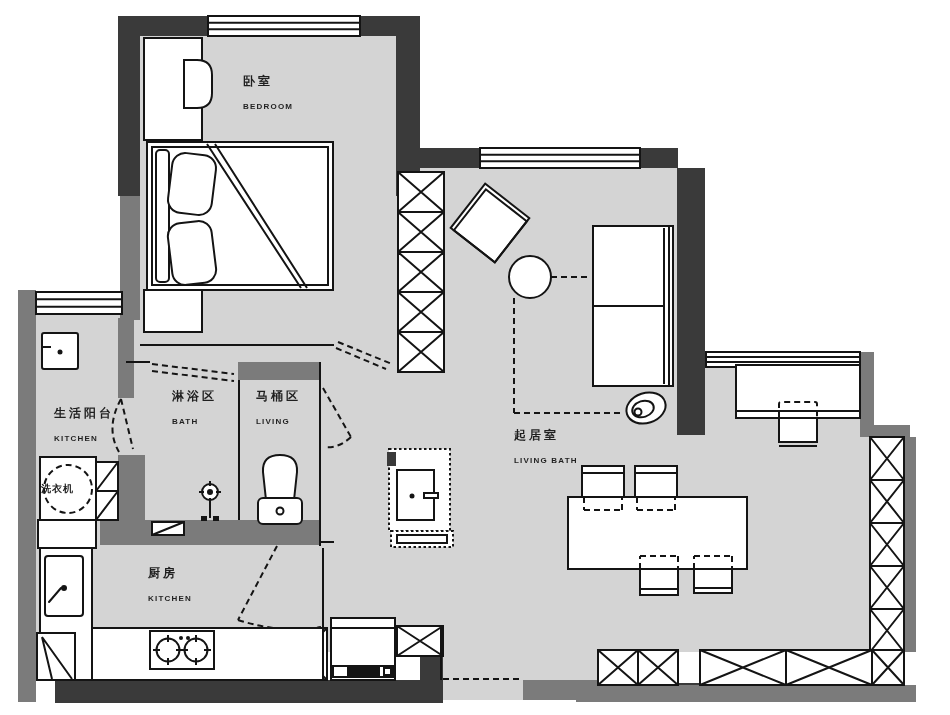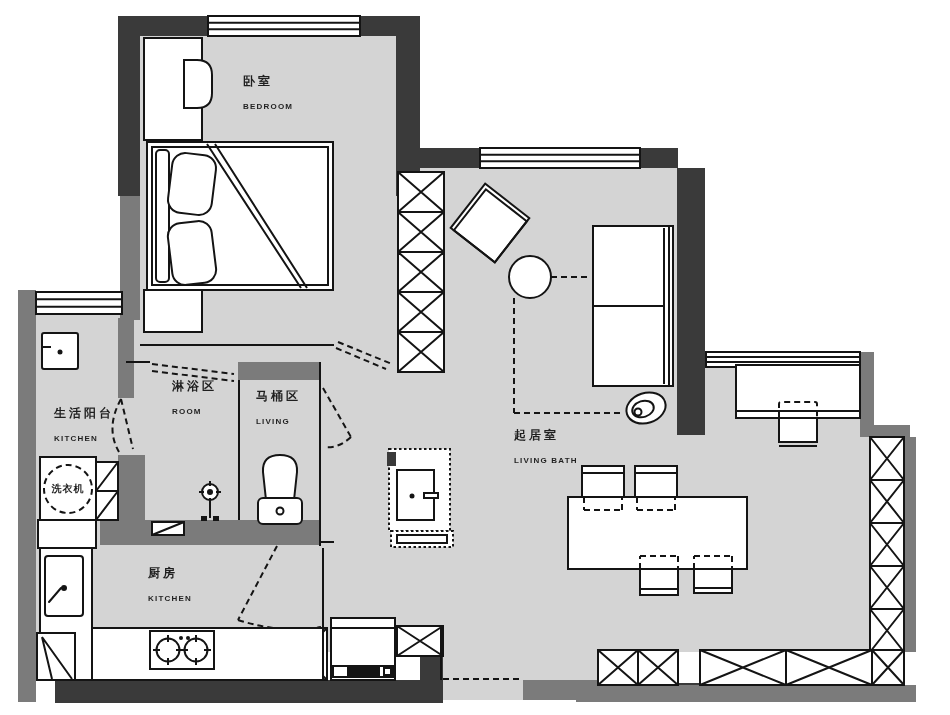--- a/index.html
+++ b/index.html
@@ -14,21 +14,21 @@
   .wd{fill:var(--wall-primary);}
   .wm{fill:var(--wall-secondary);}
   .s{stroke:var(--line);fill:none;stroke-width:2;}
   .wf{fill:#fff;stroke:var(--line);stroke-width:2;}
   .xb{fill:#fff;stroke:var(--line);stroke-width:2;}
   .dash{stroke-dasharray:6 4;}
   .dot2{stroke-dasharray:2.5 2.5;}
   .room-label{position:absolute;color:#1f1f1f;line-height:1.3;white-space:nowrap;}
   .room-label .zh{display:block;font-size:12px;font-weight:700;letter-spacing:3px;}
   .room-label .en{display:block;font-size:8px;font-weight:600;letter-spacing:1.2px;margin-top:12px;}
-  .washer-label{position:absolute;left:41px;top:482px;width:54px;text-align:center;
+  .washer-label{position:absolute;left:41px;top:482px;width:54px;text-align:left;
         font-size:10px;font-weight:700;letter-spacing:1px;color:#1f1f1f;}
 </style>
 </head>
 <body>
 
 <div id="plan">
 
 <svg width="950" height="715" viewBox="0 0 950 715">
 
   <g>
@@ -278,23 +278,23 @@
     <span class="en">LIVING BATH</span>
   </div>
   <div class="room-label" style="left:148px;top:566px">
     <span class="zh">厨房</span>
     <span class="en">KITCHEN</span>
   </div>
   <div class="room-label" style="left:54px;top:406px">
     <span class="zh">生活阳台</span>
     <span class="en">KITCHEN</span>
   </div>
-  <div class="room-label" style="left:172px;top:379px">
+  <div class="room-label" style="left:172px;top:389px">
     <span class="zh">淋浴区</span>
-    <span class="en">ROOM</span>
+    <span class="en">BATH</span>
   </div>
   <div class="room-label" style="left:256px;top:389px">
     <span class="zh">马桶区</span>
     <span class="en">LIVING</span>
   </div>
   <div class="washer-label">洗衣机</div>
 
 </div>
 
 </body></html>

